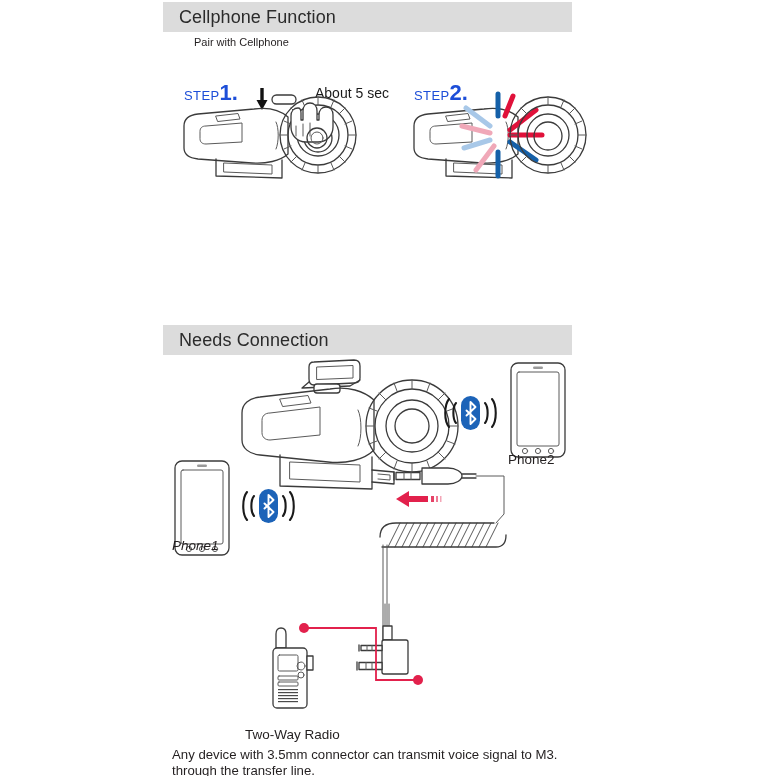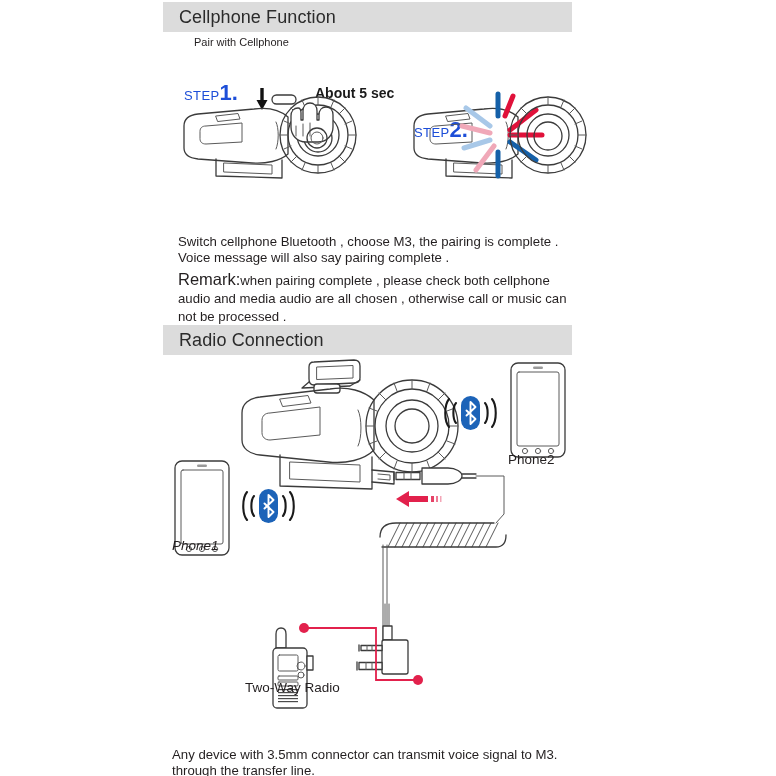--- a/index.html
+++ b/index.html
@@ -23,21 +23,21 @@
   
   .txt{position:absolute;color:#231f20;}
   .sub{font-size:11px;}
   .body{font-size:13.2px;line-height:1.22;}
   .caption{font-size:13.5px;}
   .remark-lead{font-size:16.5px;}
 
   .step-label{position:absolute;font-size:13px;letter-spacing:.4px;color:#1d4ed8;}
   .step-label b{font-size:22px;font-weight:700;letter-spacing:0;}
 
-  .about{position:absolute;font-size:14px;color:#1a1a1a;font-weight:bold;}
+  .about{position:absolute;font-size:14px;color:#1a1a1a;}
 
   svg{display:block;overflow:visible;}
   .ln{fill:none;stroke:#3b3b3b;stroke-width:1.3;stroke-linejoin:round;stroke-linecap:round;}
   .ln-t{fill:none;stroke:#5a5a5a;stroke-width:1;stroke-linecap:round;}
   .ln-w{fill:#ffffff;stroke:#3b3b3b;stroke-width:1.3;stroke-linejoin:round;}
   .bt-blue{fill:#1c63b8;}
   .wave{fill:none;stroke:#1a1a1a;stroke-width:2.1;stroke-linecap:round;}
   .red{stroke:#e0113a;}
   .blue{stroke:#1560a8;}
   .pink{stroke:#f0a8b8;}
@@ -55,21 +55,21 @@
   </div>
 
   <div class="txt sub" style="left:194px;top:36px;">Pair with Cellphone</div>
 
   <div class="step-label" style="left:184px;top:80px;">
     <span>STEP</span><b>1.</b>
   </div>
 
   <div class="about" style="left:315px;top:85px;">About 5 sec</div>
 
-  <div class="step-label" style="left:414px;top:80px;margin-top:37px;">
+  <div class="step-label" style="left:414px;top:80px;">
     <span>STEP</span><b>2.</b>
   </div>
 
   <div style="position:absolute;left:176px;top:86px;">
     <svg width="210" height="95" viewBox="0 0 210 95">
 
       <g>
         <path d="M86 2 L86 16" stroke="#111" stroke-width="3.4" stroke-linecap="butt" fill="none"></path>
         <path d="M80.5 14 L86 24 L91.5 14 Z" fill="#111"></path>
       </g>
@@ -171,31 +171,24 @@
           <path d="M176 63 L169 60"></path>
             <path d="M158 84 L155 77"></path>
         </g>
         <circle class="ln" cx="142" cy="49" r="21" fill="#fff"></circle>
         <circle class="ln" cx="142" cy="50" r="14"></circle>
       </g>
     </svg>
   </div>
 
 
-  <div class="txt body" style="left:178px;top:234px;width:390px;white-space:pre-line;">Switch cellphone Bluetooth , choose M3, the pairing is complete .
-Voice message will also say pairing complete .</div>
-
-  <div class="txt" style="left:178px;top:270px;width:392px;">
-    <span class="remark-lead">Remark:</span><span class="body" style="white-space:pre-line;">when pairing complete , please check both cellphone
-audio and media audio are all chosen , otherwise call or music can
-not be processed .</span>
-  </div>
+
 
   <div class="sec-head" style="top:325px;">
-    <span>Radio Connection</span>
+    <span>Needs Connection</span>
   </div>
 
   <div style="position:absolute;left:232px;top:358px;">
     <svg width="210" height="135" viewBox="0 0 210 135">
 
       <g>
         <path class="ln" d="M82 4 L122 2 C126 2 128 4 128 8 L128 20 C128 23 126 25 122 25 L82 27 C79 27 77 25 77 21 L77 9 C77 6 79 4 82 4 Z"></path>
         <path class="ln-t" d="M85 9 L121 7.5 L121 20 L85 21.5 Z"></path>
         <path class="ln" d="M77 24 L70 30 L118 28 L128 22"></path>
         <rect class="ln-w" x="82" y="26" width="26" height="9" rx="3"></rect>
@@ -371,18 +364,18 @@
       <g fill="#4a4a4a">
         <rect x="10" y="63" width="20" height="1.2"></rect>
           <rect x="10" y="66" width="20" height="1.2"></rect>
         <rect x="10" y="69" width="20" height="1.2"></rect>
           <rect x="10" y="72" width="20" height="1.2"></rect>
         <rect x="10" y="75" width="20" height="1.2"></rect>
       </g>
     </svg>
   </div>
 
-  <div class="txt caption" style="left:245px;top:680px;">Two-Way Radio</div>
+  <div class="txt caption" style="left:245px;top:727px;">Two-Way Radio</div>
 
   <div class="txt body" style="left:172px;top:747px;width:400px;white-space:pre-line;">Any device with 3.5mm connector can transmit voice signal to M3.
 through the transfer line.</div>
 
 </div>
 
 </body></html>

